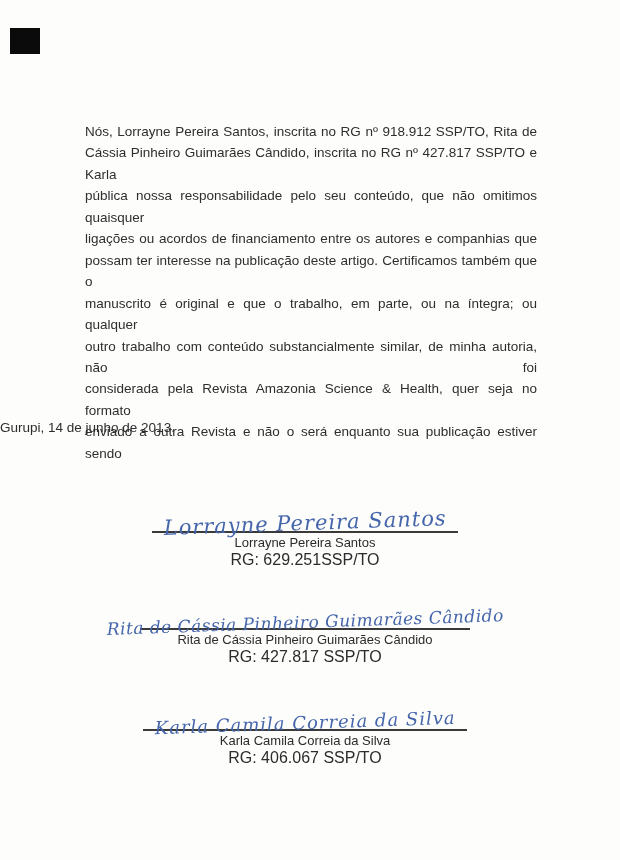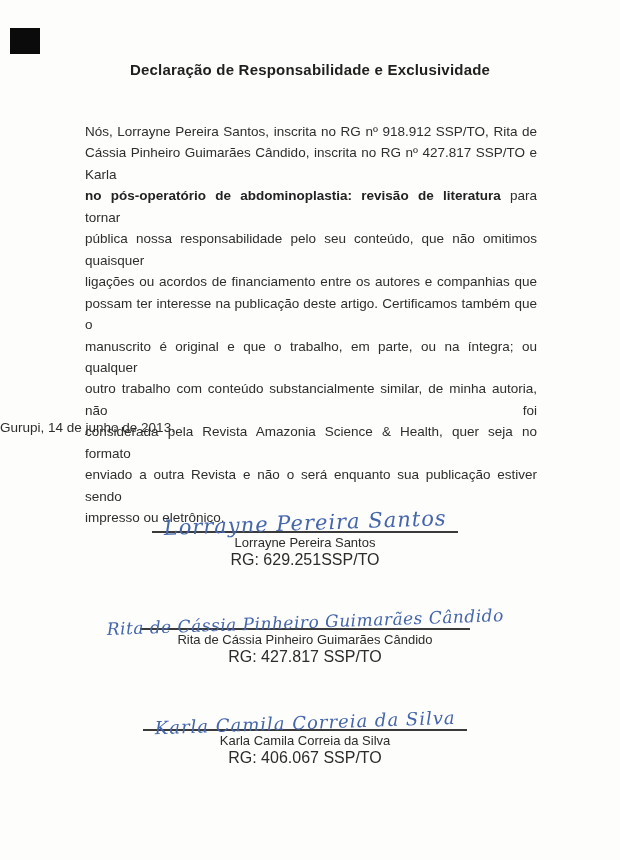--- a/index.html
+++ b/index.html
@@ -95,33 +95,30 @@
     margin-top: 1px;
     font-size: 16px;
     color: #2c2c2c;
   }
 </style>
 </head>
 <body>
 
 <div class="page">
   <div class="corner-mark"></div>
-  <div class="title">Declaração de Responsabilidade e Exclusividade</div>
   <div class="body-block" id="body-block">
       <div class="body-line"><span>Nós, Lorrayne Pereira Santos, inscrita no RG nº 918.912 SSP/TO, Rita de</span></div>
       <div class="body-line"><span>Cássia Pinheiro Guimarães Cândido, inscrita no RG nº 427.817 SSP/TO e Karla</span></div>
-      <div class="body-line"><span class="bold">no pós-operatório de abdominoplastia: revisão de literatura</span><span> para tornar</span></div>
       <div class="body-line"><span>pública nossa responsabilidade pelo seu conteúdo, que não omitimos quaisquer</span></div>
       <div class="body-line"><span>ligações ou acordos de financiamento entre os autores e companhias que</span></div>
       <div class="body-line"><span>possam ter interesse na publicação deste artigo. Certificamos também que o</span></div>
       <div class="body-line"><span>manuscrito é original e que o trabalho, em parte, ou na íntegra; ou qualquer</span></div>
       <div class="body-line"><span>outro trabalho com conteúdo substancialmente similar, de minha autoria, não foi</span></div>
       <div class="body-line"><span>considerada pela Revista Amazonia Science &amp; Health, quer seja no formato</span></div>
       <div class="body-line"><span>enviado a outra Revista e não o será enquanto sua publicação estiver sendo</span></div>
-      <div class="body-line last"><span>impresso ou eletrônico.</span></div>
     </div>
   <div class="date-line">Gurupi, 14 de junho de 2013.</div>
   <div id="signatures">
       <div class="sig-block sig-0">
         <div class="handwriting">Lorrayne Pereira Santos</div>
         <div class="sig-line"></div>
         <div class="sig-name">Lorrayne Pereira Santos</div>
         <div class="sig-rg">RG: 629.251SSP/TO</div>
       </div>
       <div class="sig-block sig-1">

